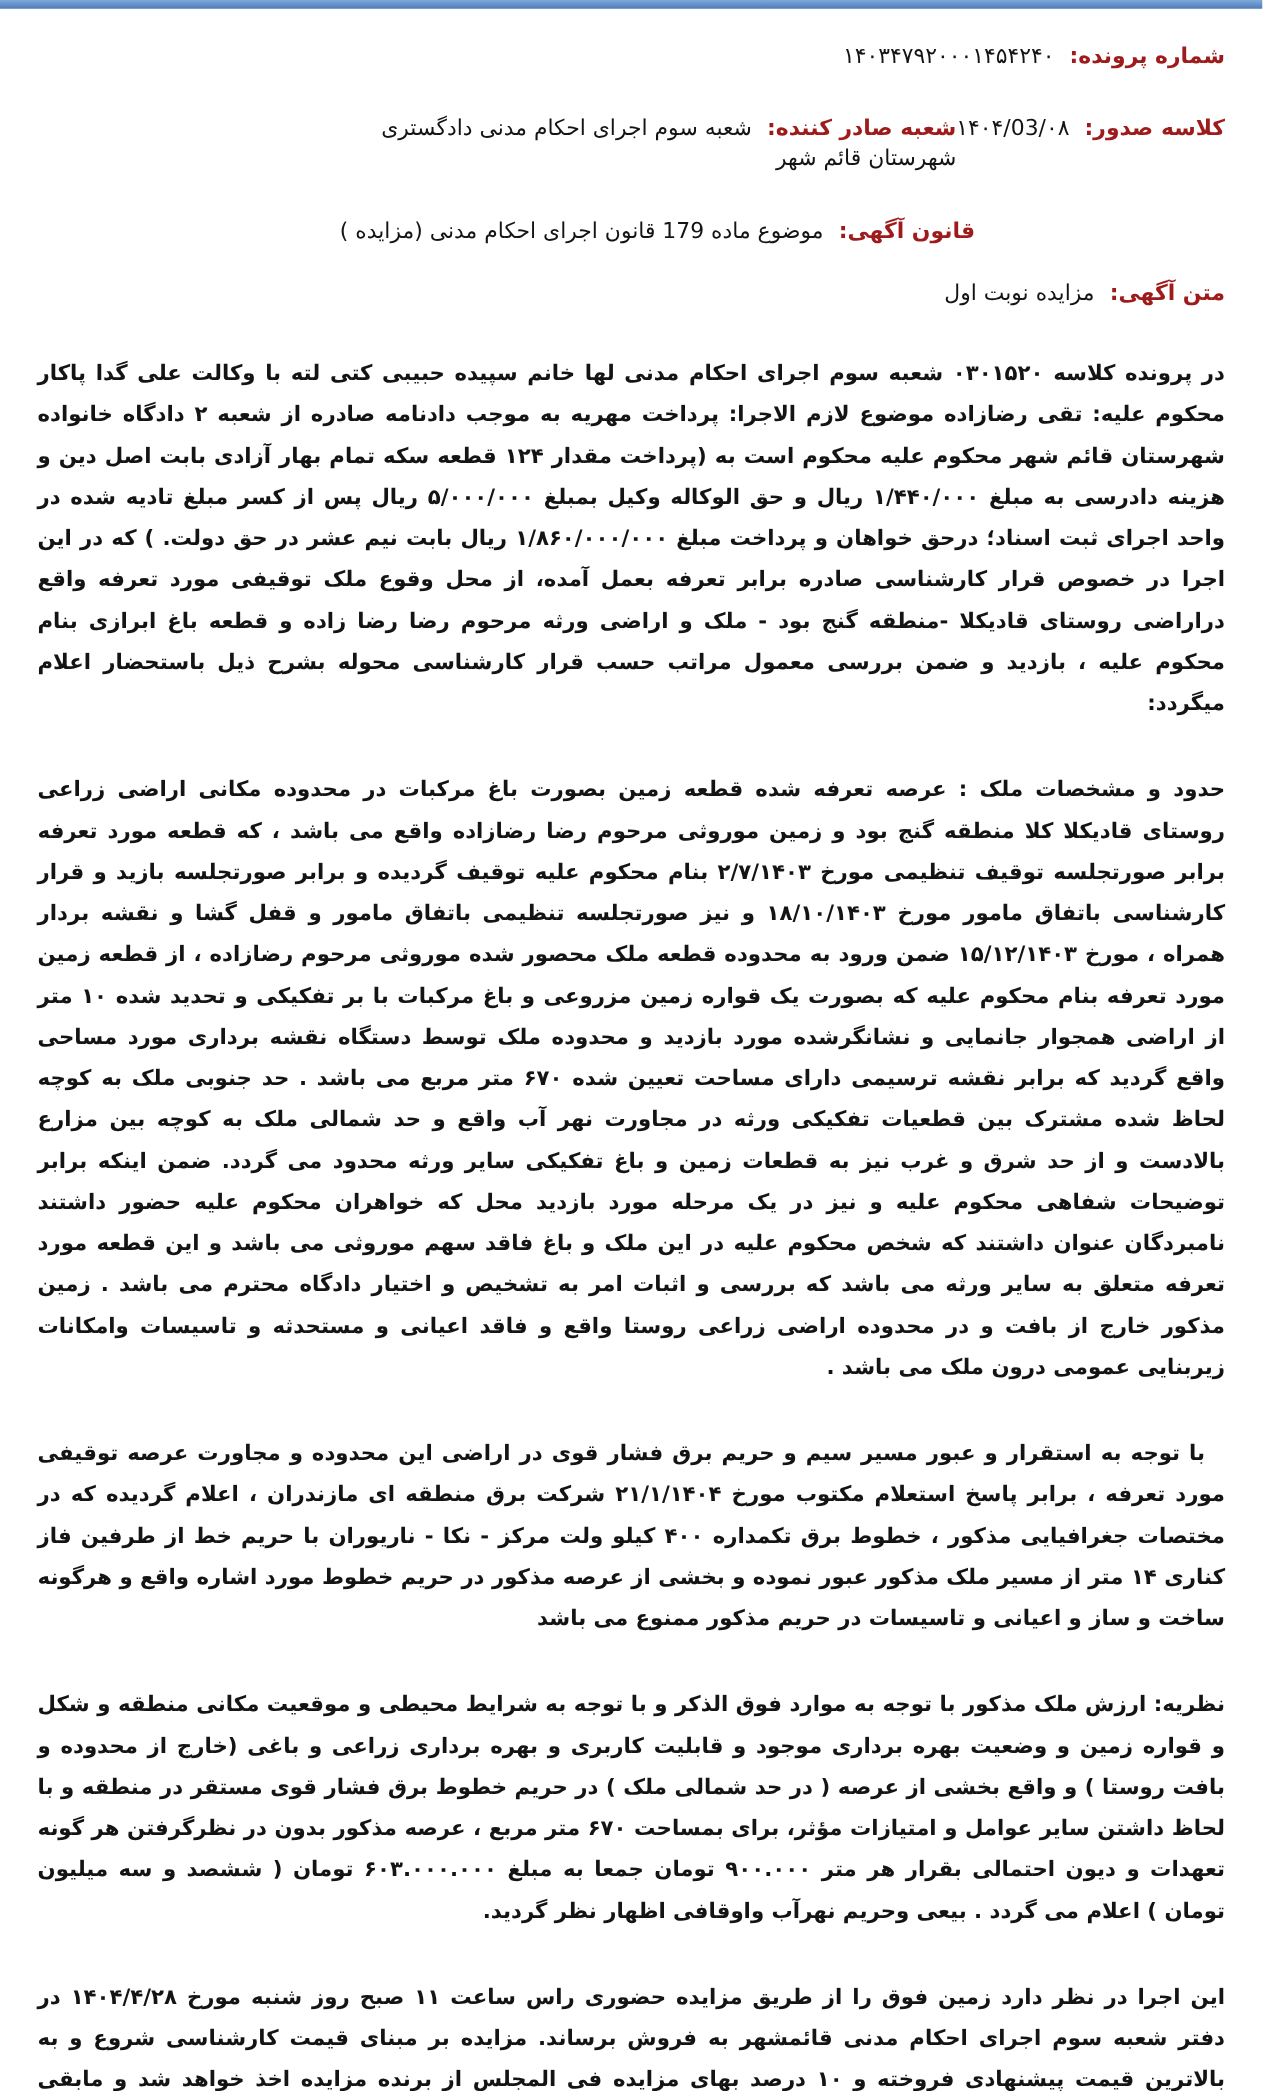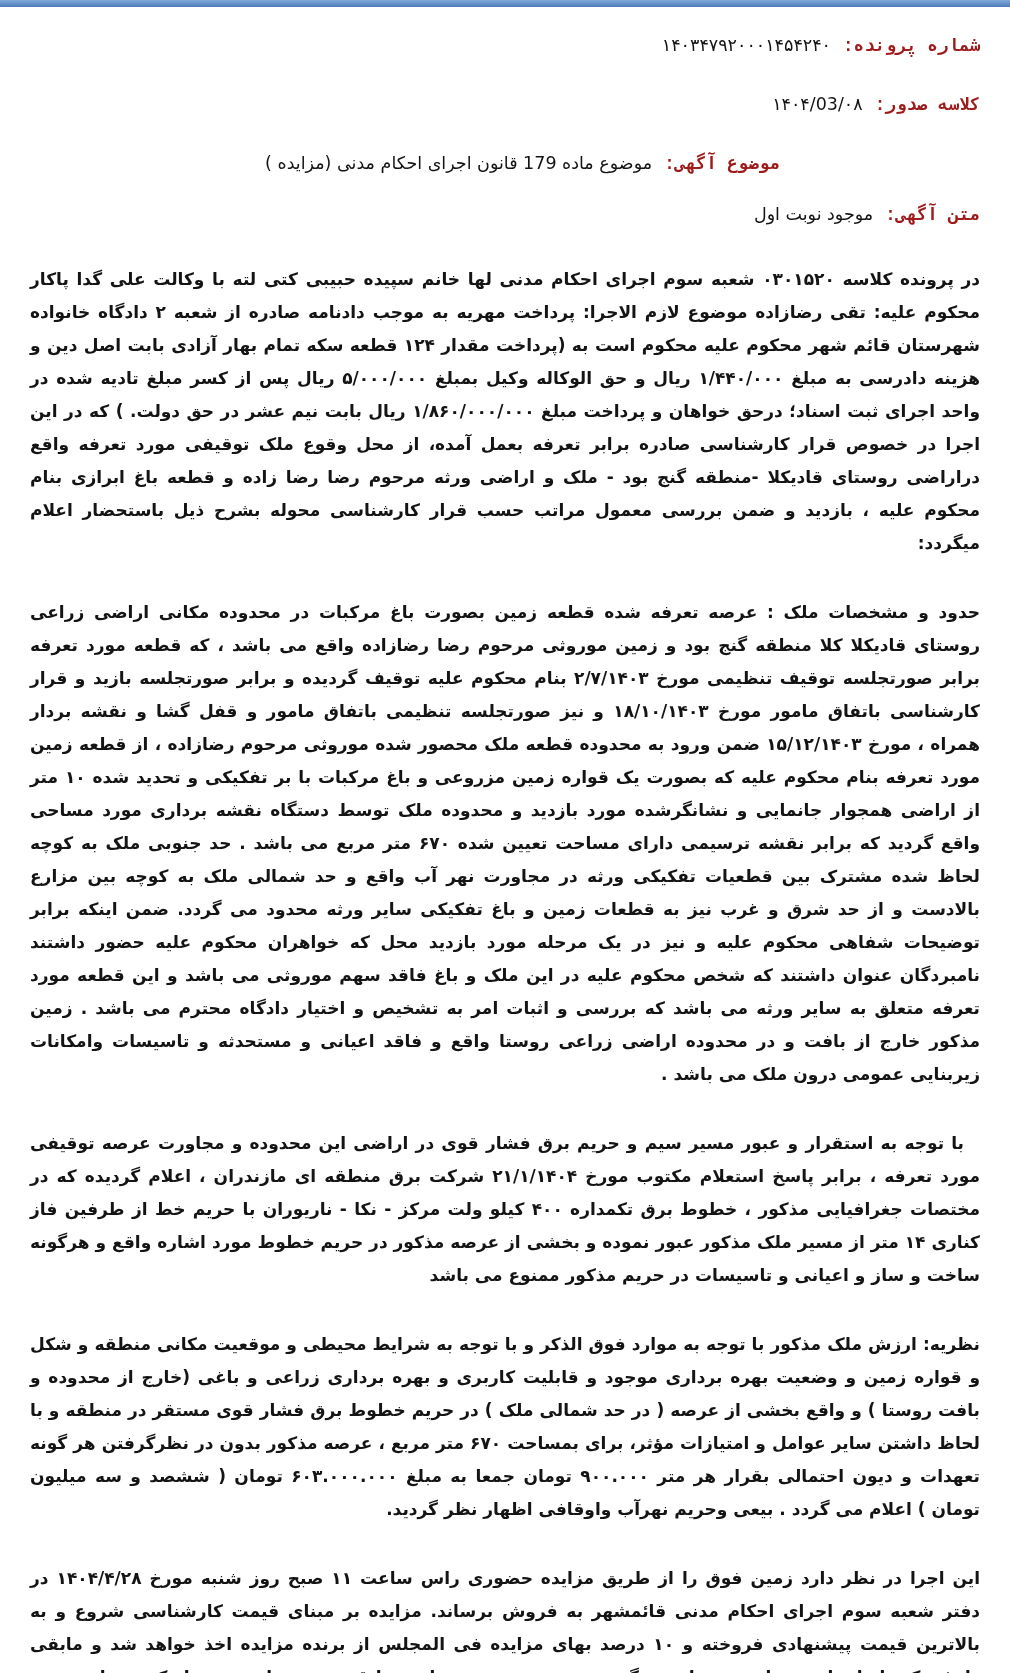--- a/index.html
+++ b/index.html
@@ -26,21 +26,21 @@
     font-size:17.5px;
     font-weight:bold;
     margin-bottom:34px;
     line-height:24px;
   }
   .hrow.two-col { padding-left:200px; }
   .hrow.single-indent { padding-right:200px; justify-content:flex-start; margin-bottom:26px; }
   .hrow.single { justify-content:flex-start; margin-bottom:26px; }
   .field { white-space:nowrap; }
   .field.wrap { white-space:normal; }
-  .lbl { color:var(--label-color, #9e1b1b); font-weight:bold;font-family:Liberation Mono, monospace; }
+  .lbl { color:var(--label-color, #9e1b1b); font-weight:bold; }
   .val { color:var(--text-color, #141414); font-weight:normal; padding-right:6px; }
 
   
   .doc-body p {
     font-size:17px;
     font-weight:bold;
     line-height:33px;
     text-align:justify;
     margin-bottom:14px;
     color:var(--text-color, #141414);
@@ -62,33 +62,37 @@
         <span class="lbl">شماره پرونده:</span>
         <span class="val">۱۴۰۳۴۷۹۲۰۰۰۱۴۵۴۲۴۰</span>
       </div>
     </div>
 
     <div class="hrow two-col">
       <div class="field">
         <span class="lbl">کلاسه صدور:</span>
         <span class="val">۱۴۰۴/03/۰۸</span>
       </div>
+      <div class="field wrap">
+        <span class="lbl">شعبه صادر کننده:</span>
+        <span class="val">شعبه سوم اجرای احکام مدنی دادگستری شهرستان قائم شهر</span>
+      </div>
     </div>
 
     <div class="hrow single-indent">
       <div class="field wrap">
-        <span class="lbl">موضوع آگهی:</span>
+        <span class="lbl">قانون آگهی:</span>
         <span class="val">موضوع ماده 179 قانون اجرای احکام مدنی (مزایده )</span>
       </div>
     </div>
 
     <div class="hrow single">
       <div class="field">
         <span class="lbl">متن آگهی:</span>
-        <span class="val">موجود نوبت اول</span>
+        <span class="val">مزایده نوبت اول</span>
       </div>
     </div>
 
   </header>
 
   <main class="doc-body">
     <p>در پرونده کلاسه ۰۳۰۱۵۲۰ شعبه سوم اجرای احکام مدنی لها خانم سپیده حبیبی کتی لته با وکالت علی گدا پاکار محکوم علیه: تقی رضازاده موضوع لازم الاجرا: پرداخت مهریه به موجب دادنامه صادره از شعبه ۲ دادگاه خانواده شهرستان قائم شهر محکوم علیه محکوم است به (پرداخت مقدار ۱۲۴ قطعه سکه تمام بهار آزادی بابت اصل دین و هزینه دادرسی به مبلغ ۱/۴۴۰/۰۰۰ ریال و حق الوکاله وکیل بمبلغ ۵/۰۰۰/۰۰۰ ریال پس از کسر مبلغ تادیه شده در واحد اجرای ثبت اسناد؛ درحق خواهان و پرداخت مبلغ ۱/۸۶۰/۰۰۰/۰۰۰ ریال بابت نیم عشر در حق دولت. ) که در این اجرا در خصوص قرار کارشناسی صادره برابر تعرفه بعمل آمده، از محل وقوع ملک توقیفی مورد تعرفه واقع دراراضی روستای قادیکلا -منطقه گنج بود - ملک و اراضی ورثه مرحوم رضا رضا زاده و قطعه باغ ابرازی بنام محکوم علیه ، بازدید و ضمن بررسی معمول مراتب حسب قرار کارشناسی محوله بشرح ذیل باستحضار اعلام میگردد:</p>
     <p>حدود و مشخصات ملک : عرصه تعرفه شده قطعه زمین بصورت باغ مرکبات در محدوده مکانی اراضی زراعی روستای قادیکلا کلا منطقه گنج بود و زمین موروثی مرحوم رضا رضازاده واقع می باشد ، که قطعه مورد تعرفه برابر صورتجلسه توقیف تنظیمی مورخ ۲/۷/۱۴۰۳ بنام محکوم علیه توقیف گردیده و برابر صورتجلسه بازید و قرار کارشناسی باتفاق مامور مورخ ۱۸/۱۰/۱۴۰۳ و نیز صورتجلسه تنظیمی باتفاق مامور و قفل گشا و نقشه بردار همراه ، مورخ ۱۵/۱۲/۱۴۰۳ ضمن ورود به محدوده قطعه ملک محصور شده موروثی مرحوم رضازاده ، از قطعه زمین مورد تعرفه بنام محکوم علیه که بصورت یک قواره زمین مزروعی و باغ مرکبات با بر تفکیکی و تحدید شده ۱۰ متر از اراضی همجوار جانمایی و نشانگرشده مورد بازدید و محدوده ملک توسط دستگاه نقشه برداری مورد مساحی واقع گردید که برابر نقشه ترسیمی دارای مساحت تعیین شده ۶۷۰ متر مربع می باشد . حد جنوبی ملک به کوچه لحاظ شده مشترک بین قطعیات تفکیکی ورثه در مجاورت نهر آب واقع و حد شمالی ملک به کوچه بین مزارع بالادست و از حد شرق و غرب نیز به قطعات زمین و باغ تفکیکی سایر ورثه محدود می گردد. ضمن اینکه برابر توضیحات شفاهی محکوم علیه و نیز در یک مرحله مورد بازدید محل که خواهران محکوم علیه حضور داشتند نامبردگان عنوان داشتند که شخص محکوم علیه در این ملک و باغ فاقد سهم موروثی می باشد و این قطعه مورد تعرفه متعلق به سایر ورثه می باشد که بررسی و اثبات امر به تشخیص و اختیار دادگاه محترم می باشد . زمین مذکور خارج از بافت و در محدوده اراضی زراعی روستا واقع و فاقد اعیانی و مستحدثه و تاسیسات وامکانات زیربنایی عمومی درون ملک می باشد .</p>
     <p class="indent-first">با توجه به استقرار و عبور مسیر سیم و حریم برق فشار قوی در اراضی این محدوده و مجاورت عرصه توقیفی مورد تعرفه ، برابر پاسخ استعلام مکتوب مورخ ۲۱/۱/۱۴۰۴ شرکت برق منطقه ای مازندران ، اعلام گردیده که در مختصات جغرافیایی مذکور ، خطوط برق تکمداره ۴۰۰ کیلو ولت مرکز - نکا - ناریوران با حریم خط از طرفین فاز کناری ۱۴ متر از مسیر ملک مذکور عبور نموده و بخشی از عرصه مذکور در حریم خطوط مورد اشاره واقع و هرگونه ساخت و ساز و اعیانی و تاسیسات در حریم مذکور ممنوع می باشد</p>
     <p>نظریه: ارزش ملک مذکور با توجه به موارد فوق الذکر و با توجه به شرایط محیطی و موقعیت مکانی منطقه و شکل و قواره زمین و وضعیت بهره برداری موجود و قابلیت کاربری و بهره برداری زراعی و باغی (خارج از محدوده و بافت روستا ) و واقع بخشی از عرصه ( در حد شمالی ملک ) در حریم خطوط برق فشار قوی مستقر در منطقه و با لحاظ داشتن سایر عوامل و امتیازات مؤثر، برای بمساحت ۶۷۰ متر مربع ، عرصه مذکور بدون در نظرگرفتن هر گونه تعهدات و دیون احتمالی بقرار هر متر ۹۰۰.۰۰۰ تومان جمعا به مبلغ ۶۰۳.۰۰۰.۰۰۰ تومان ( ششصد و سه میلیون تومان ) اعلام می گردد . بیعی وحریم نهرآب واوقافی اظهار نظر گردید.</p>

